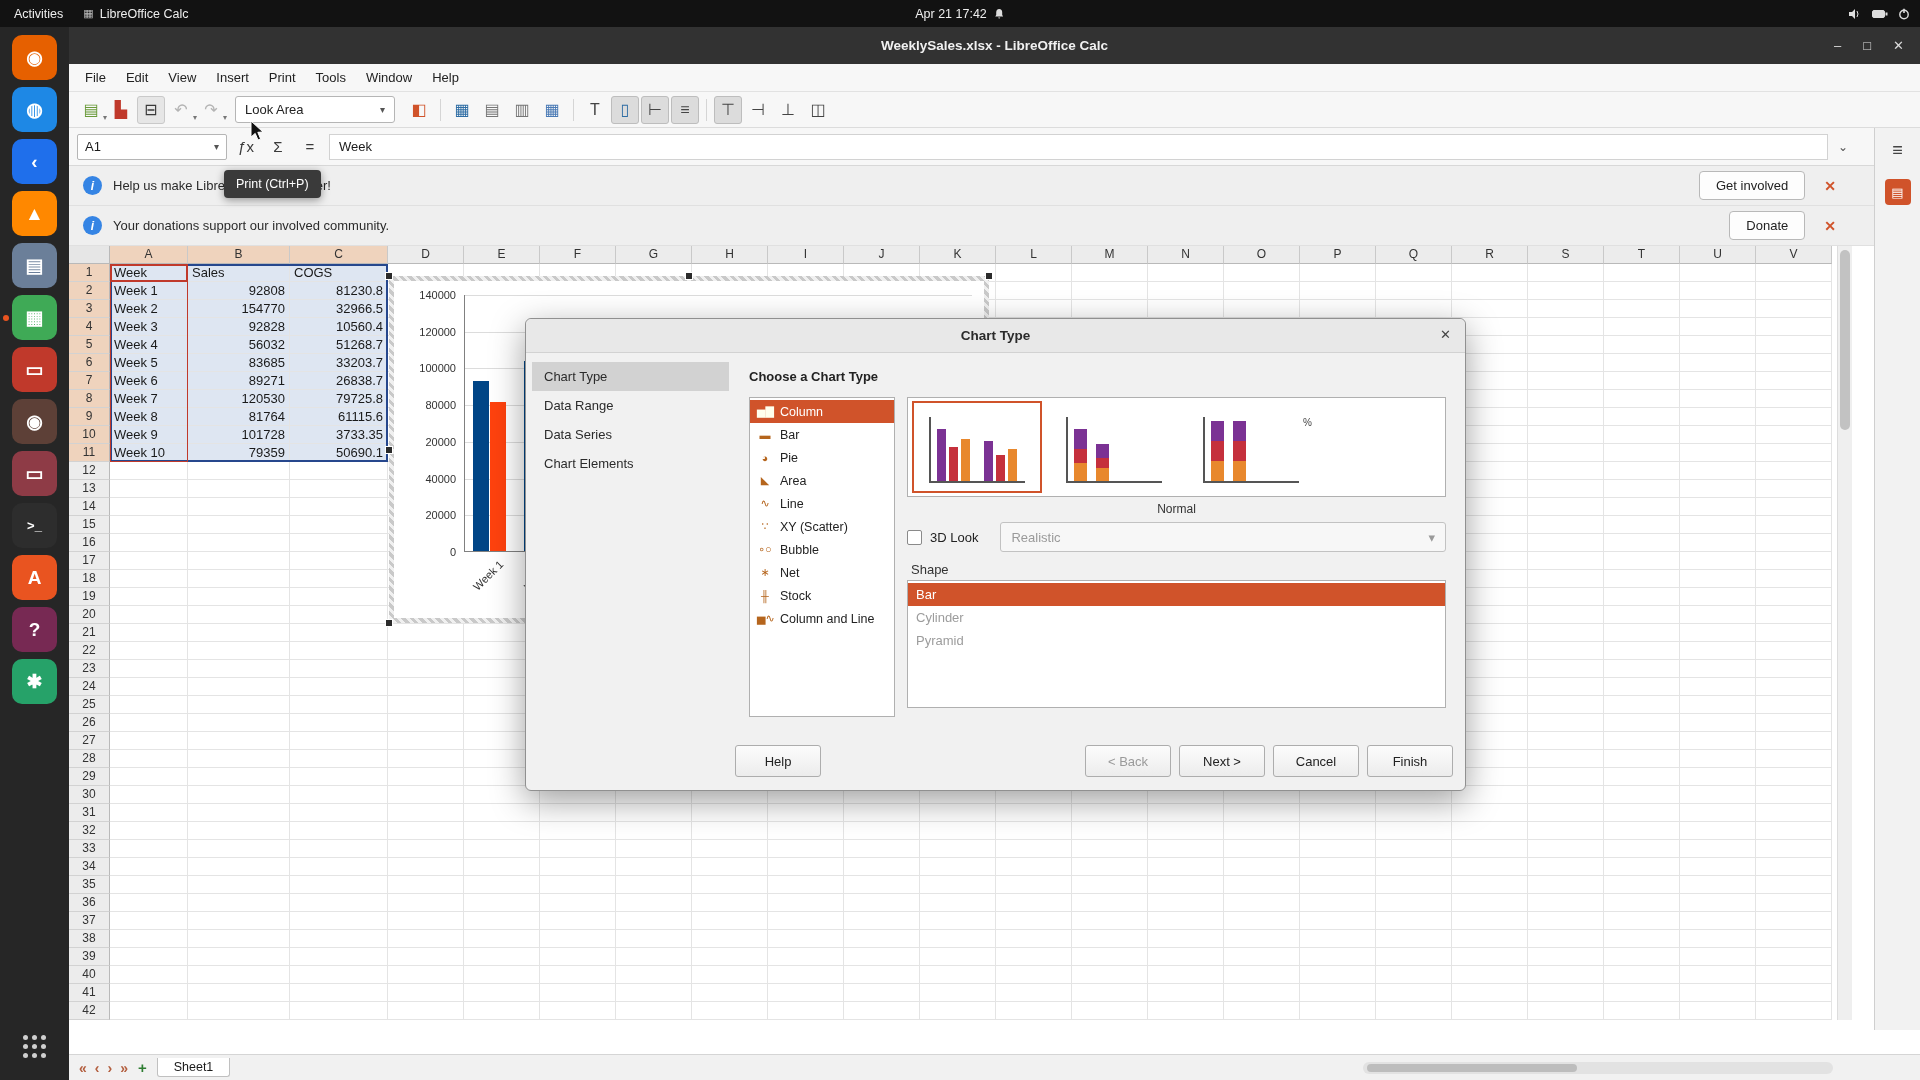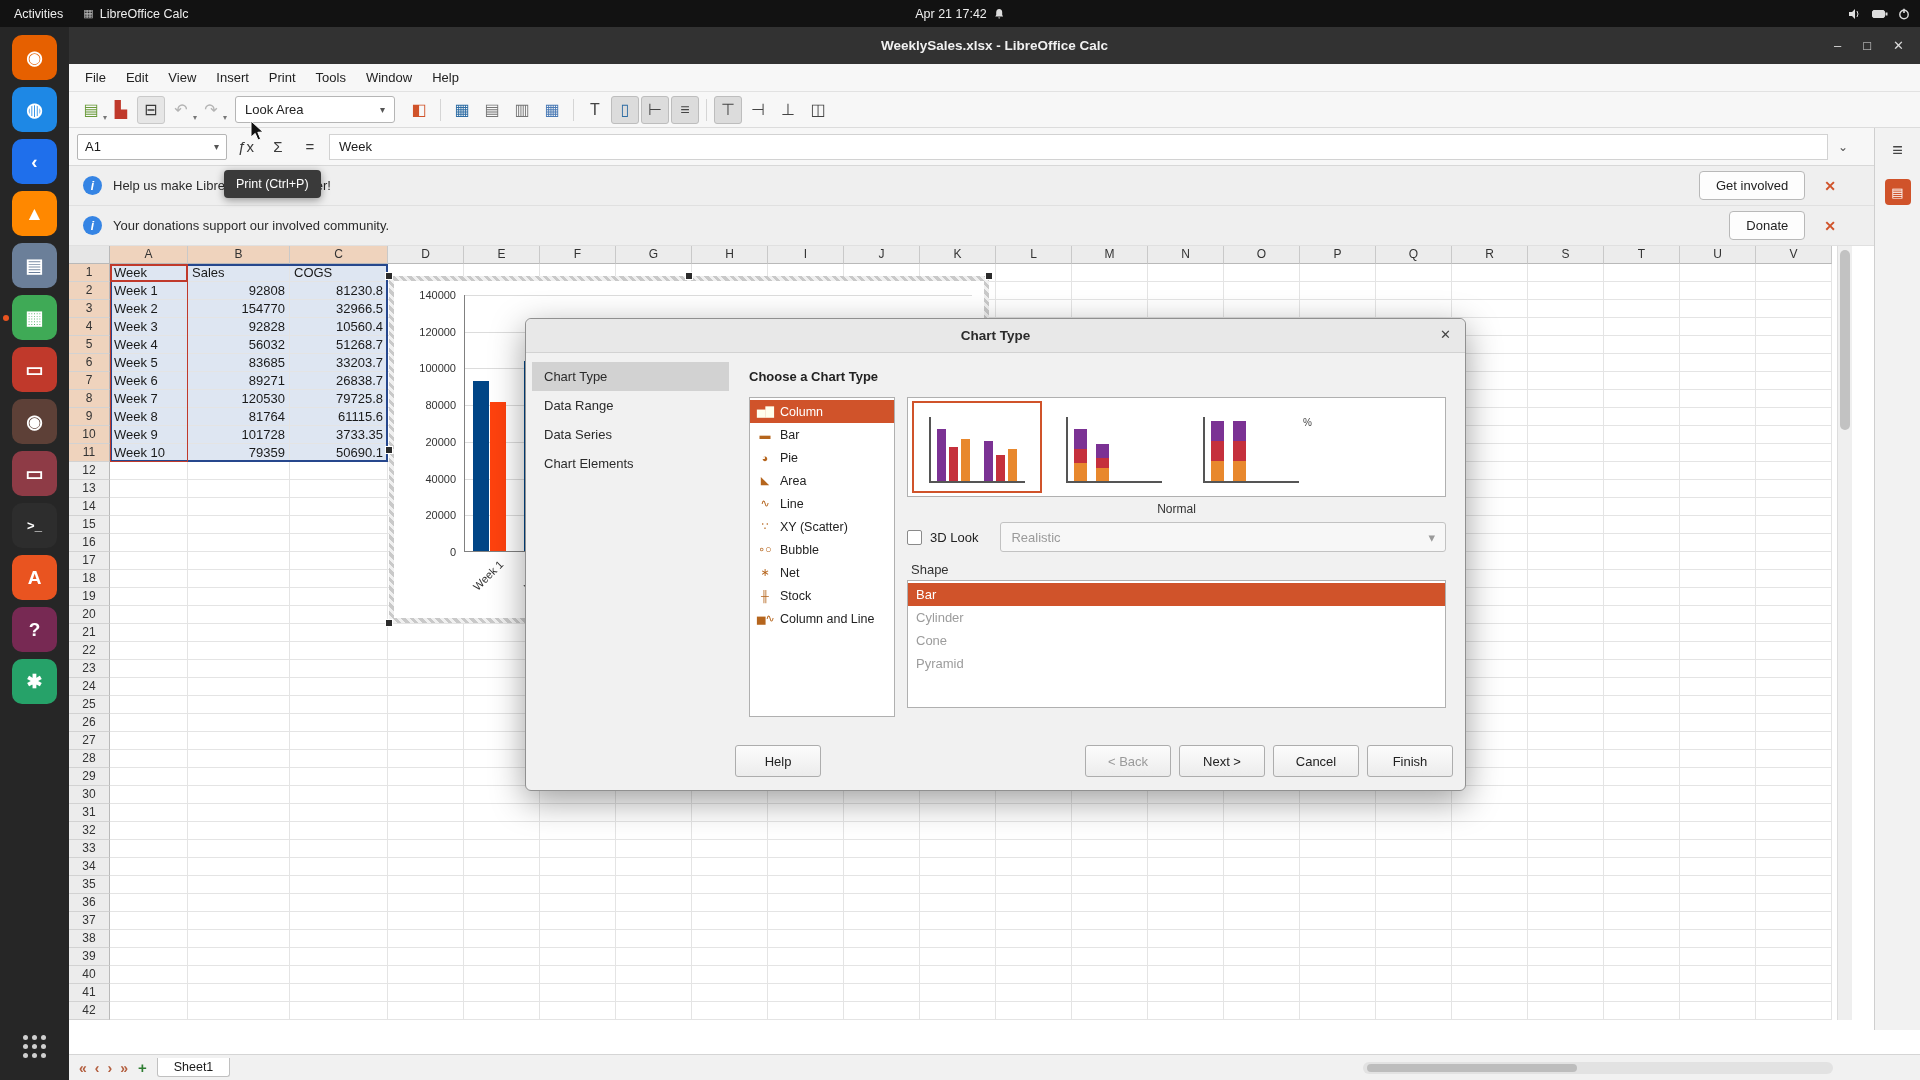--- a/index.html
+++ b/index.html
@@ -1539,21 +1539,20 @@
       <span>3D Look</span>
       <div class="dd">
         <span>Realistic</span>
         <span>▾</span>
       </div>
     </div>
     <div id="shape-label">Shape</div>
     <div id="shape-list">
         <div class="shape-row selected">Bar</div>
         <div class="shape-row dim">Cylinder</div>
-        <div class="shape-row dim">Cone</div>
         <div class="shape-row dim">Pyramid</div>
       </div>
     <div class="dlg-footer">
       <button class="dlg-btn">Help</button>
       <span class="fspacer"></span>
       <button class="dlg-btn disabled">&lt; Back</button>
       <button class="dlg-btn">Next &gt;</button>
       <button class="dlg-btn">Cancel</button>
       <button class="dlg-btn">Finish</button>
     </div>

